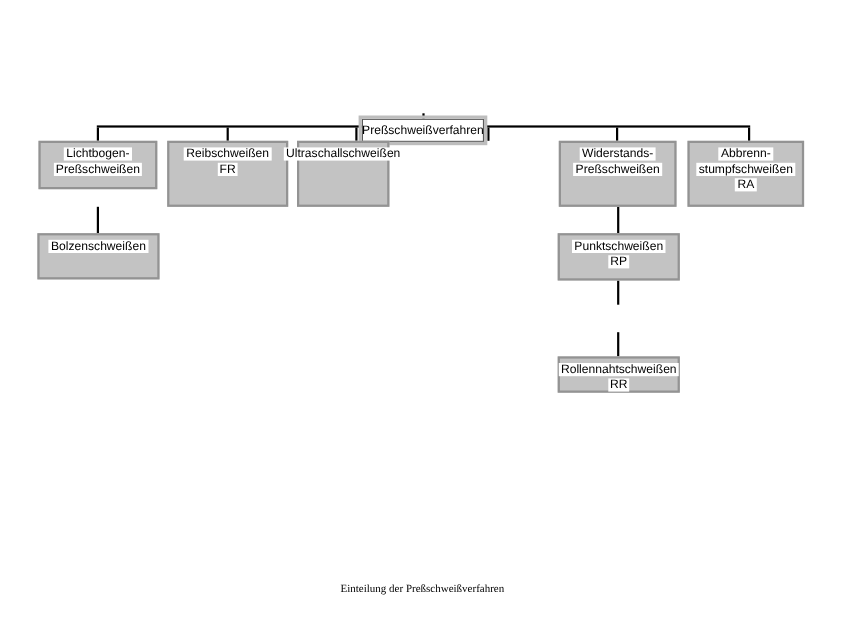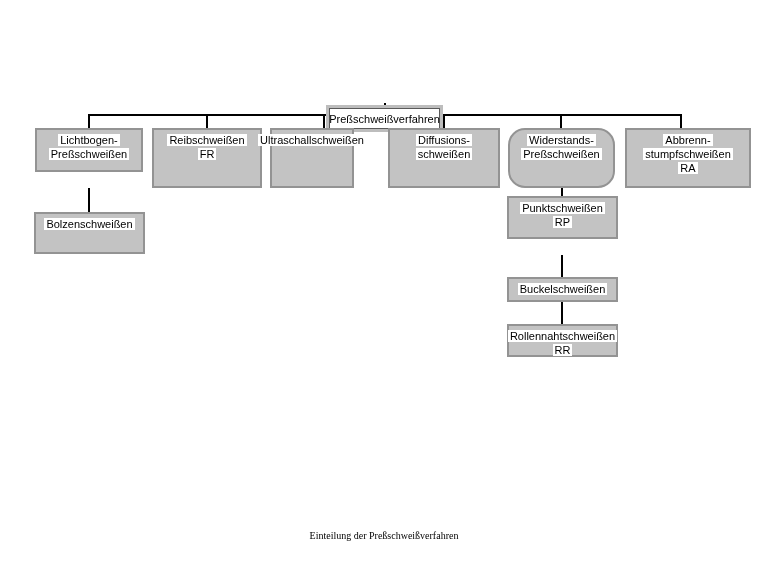--- a/index.html
+++ b/index.html
@@ -91,48 +91,41 @@
 
   <div class="node" style="left:152px; top:128px; width:110px; height:60px;">
     <div class="line"><span>Reibschweißen</span></div>
     <div class="line"><span>FR</span></div>
   </div>
 
   <div class="node" style="left:270px; top:128px; width:84px; height:60px;">
     <div class="line"><span>Ultraschallschweißen</span></div>
   </div>
 
-  <div class="node" style="left:388px; top:128px; width:112px; height:60px;">
-    <div class="line"><span>Diffusions-</span></div>
-    <div class="line"><span>schweißen</span></div>
-  </div>
 
-  <div class="node" style="left:508px; top:128px; width:107px; height:60px;border-radius:17px;">
+  <div class="node" style="left:508px; top:128px; width:107px; height:60px;">
     <div class="line"><span>Widerstands-</span></div>
     <div class="line"><span>Preßschweißen</span></div>
   </div>
 
-  <div class="node" style="left:625px; top:128px; width:126px; height:60px;">
+  <div class="node" style="left:625px; top:128px; width:106px; height:60px;">
     <div class="line"><span>Abbrenn-</span></div>
     <div class="line"><span>stumpfschweißen</span></div>
     <div class="line"><span>RA</span></div>
   </div>
 
   <div class="node" style="left:34px; top:212px; width:111px; height:42px;">
     <div class="line"><span>Bolzenschweißen</span></div>
   </div>
 
-  <div class="node" style="left:507px; top:196px; width:111px; height:43px;">
+  <div class="node" style="left:507px; top:212px; width:111px; height:43px;">
     <div class="line"><span>Punktschweißen</span></div>
     <div class="line"><span>RP</span></div>
   </div>
 
-  <div class="node" style="left:507px; top:277px; width:111px; height:25px;">
-    <div class="line"><span>Buckelschweißen</span></div>
-  </div>
 
   <div class="node" style="left:507px; top:324px; width:111px; height:33px;">
     <div class="line"><span>Rollennahtschweißen</span></div>
     <div class="line"><span>RR</span></div>
   </div>
 
   <div class="caption">Einteilung der Preßschweißverfahren</div>
 
 </div>
 

